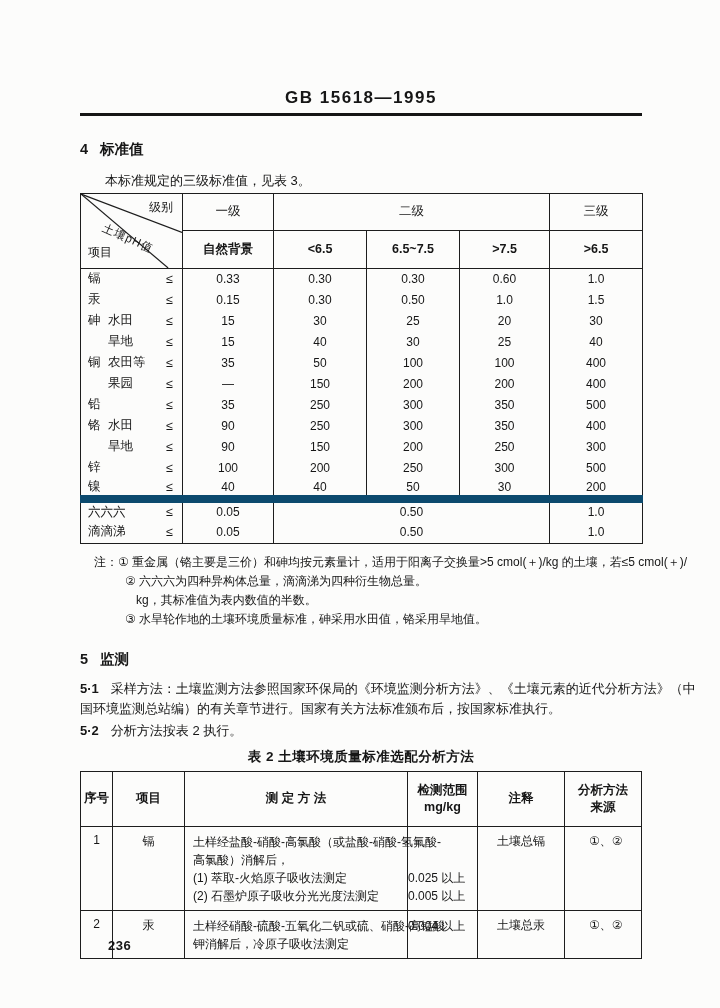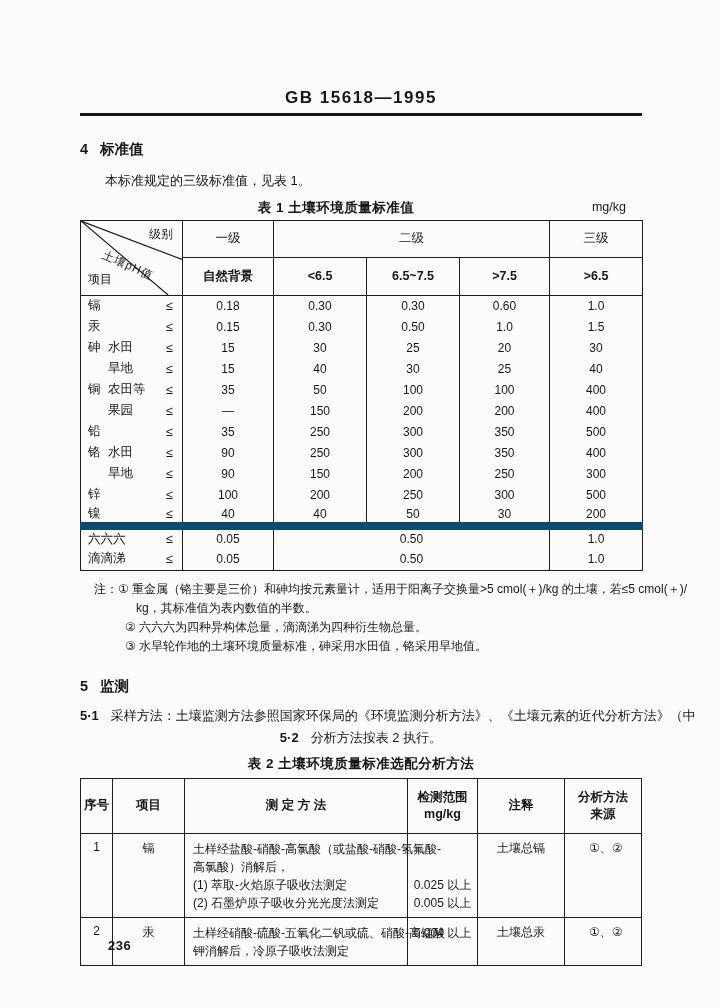--- a/index.html
+++ b/index.html
@@ -46,58 +46,54 @@
   .t1 .pest td { height:22px; }
 
   
   .notes { margin-top:9px; margin-left:14px; font-size:12px; }
   .noteline { line-height:19px; white-space:nowrap; }
   .ind1 { padding-left:42px; }
   .ind2 { padding-left:31px; }
 
   
   .clause { margin-top:10px; font-size:13px; }
-  .clause .pline { line-height:20px; white-space:nowrap;text-align:center; }
+  .clause .pline { line-height:20px; white-space:nowrap; }
   .clause .num { font-weight:bold; margin-right:12px; }
 
   
   .t2 { margin-top:5px; width:562px; border:1.6px solid #1d1d1d; }
   .t2 th, .t2 td { border:1px solid #1d1d1d; }
   .t2 thead th { height:55px; text-align:center; vertical-align:middle; font-size:12.5px; font-weight:bold; }
   .t2 .t2hl { line-height:17px; }
   .t2 td { vertical-align:top; padding-top:6px; padding-bottom:5px; font-size:12px; }
   .t2 .cno, .t2 .citem { text-align:center; }
   .t2 .cmethod { padding-left:8px; }
   .t2 .cmethod .mline { line-height:18px; white-space:nowrap; }
-  .t2 .crange { text-align:center; }
+  .t2 .crange { text-align:left; }
   .t2 .crange .rline { line-height:18px; }
   .t2 .cnote { text-align:center; }
   .t2 .csource { padding-left:24px; }
 
   .page-number { position:absolute; left:108px; top:938px; font-size:13px; font-weight:bold; letter-spacing:.5px; }
 </style>
 </head>
 <body>
 
 <div class="page">
   <div class="content">
 
     <div class="doc-number">GB 15618—1995</div>
     <div class="header-rule"></div>
 
     <div class="sec-heading">
       <span class="num">4</span><span>标准值</span>
     </div>
 
-    <div class="body-par">本标准规定的三级标准值，见表 1。</div>
-
-    <div class="table-title-row">
-      <span class="table-title">表 1  土壤环境质量标准值</span>
-      <span class="table-unit">mg/kg</span>
-    </div>
+    <div class="body-par">本标准规定的三级标准值，见表 3。</div>
+
 
     <table class="t1">
       <colgroup>
         <col style="width:102px">
           <col style="width:91px">
           <col style="width:93px">
         <col style="width:93px">
           <col style="width:90px">
           <col style="width:93px">
       </colgroup>
@@ -124,21 +120,21 @@
           <th>&gt;6.5</th>
         </tr>
       </thead>
       <tbody id="t1-body">
           <tr class="t1row">
             <td class="itemcell">
               <span class="iname">镉</span>
               <span class="iland"></span>
               <span class="ile">≤</span>
             </td>
-            <td class="vcell">0.18</td>
+            <td class="vcell">0.33</td>
             <td class="vcell">0.30</td>
             <td class="vcell">0.30</td>
             <td class="vcell">0.60</td>
             <td class="vcell">1.0</td>
           </tr>
           <tr class="t1row">
             <td class="itemcell">
               <span class="iname">汞</span>
               <span class="iland"></span>
               <span class="ile">≤</span>
@@ -273,31 +269,32 @@
             </td>
             <td class="vcell">0.05</td>
             <td class="vcell" colspan="3">0.50</td>
             <td class="vcell">1.0</td>
           </tr>
         </tbody>
     </table>
 
     <div class="notes" id="notes">
         <div class="noteline ind0">注：① 重金属（铬主要是三价）和砷均按元素量计，适用于阳离子交换量&gt;5 cmol(＋)/kg 的土壤，若≤5 cmol(＋)/</div>
+        <div class="noteline ind2">② 六六六为四种异构体总量，滴滴涕为四种衍生物总量。</div>
         <div class="noteline ind1">kg，其标准值为表内数值的半数。</div>
-        <div class="noteline ind2">② 六六六为四种异构体总量，滴滴涕为四种衍生物总量。</div>
         <div class="noteline ind2">③ 水旱轮作地的土壤环境质量标准，砷采用水田值，铬采用旱地值。</div>
       </div>
 
     <div class="sec-heading" style="margin-top:21px">
       <span class="num">5</span><span>监测</span>
     </div>
 
     <div class="clause">
       <div class="pline"><span class="num">5·1</span><span>采样方法：土壤监测方法参照国家环保局的《环境监测分析方法》、《土壤元素的近代分析方法》（中</span></div>
+      <div class="pline">国环境监测总站编）的有关章节进行。国家有关方法标准颁布后，按国家标准执行。</div>
     </div>
 
     <div class="clause" style="margin-top:2px">
       <div class="pline"><span class="num">5·2</span><span>分析方法按表 2 执行。</span></div>
     </div>
 
     <div class="table-title-row" style="margin-top:7px">
       <span class="table-title" style="transform:none">表 2  土壤环境质量标准选配分析方法</span>
     </div>
 

